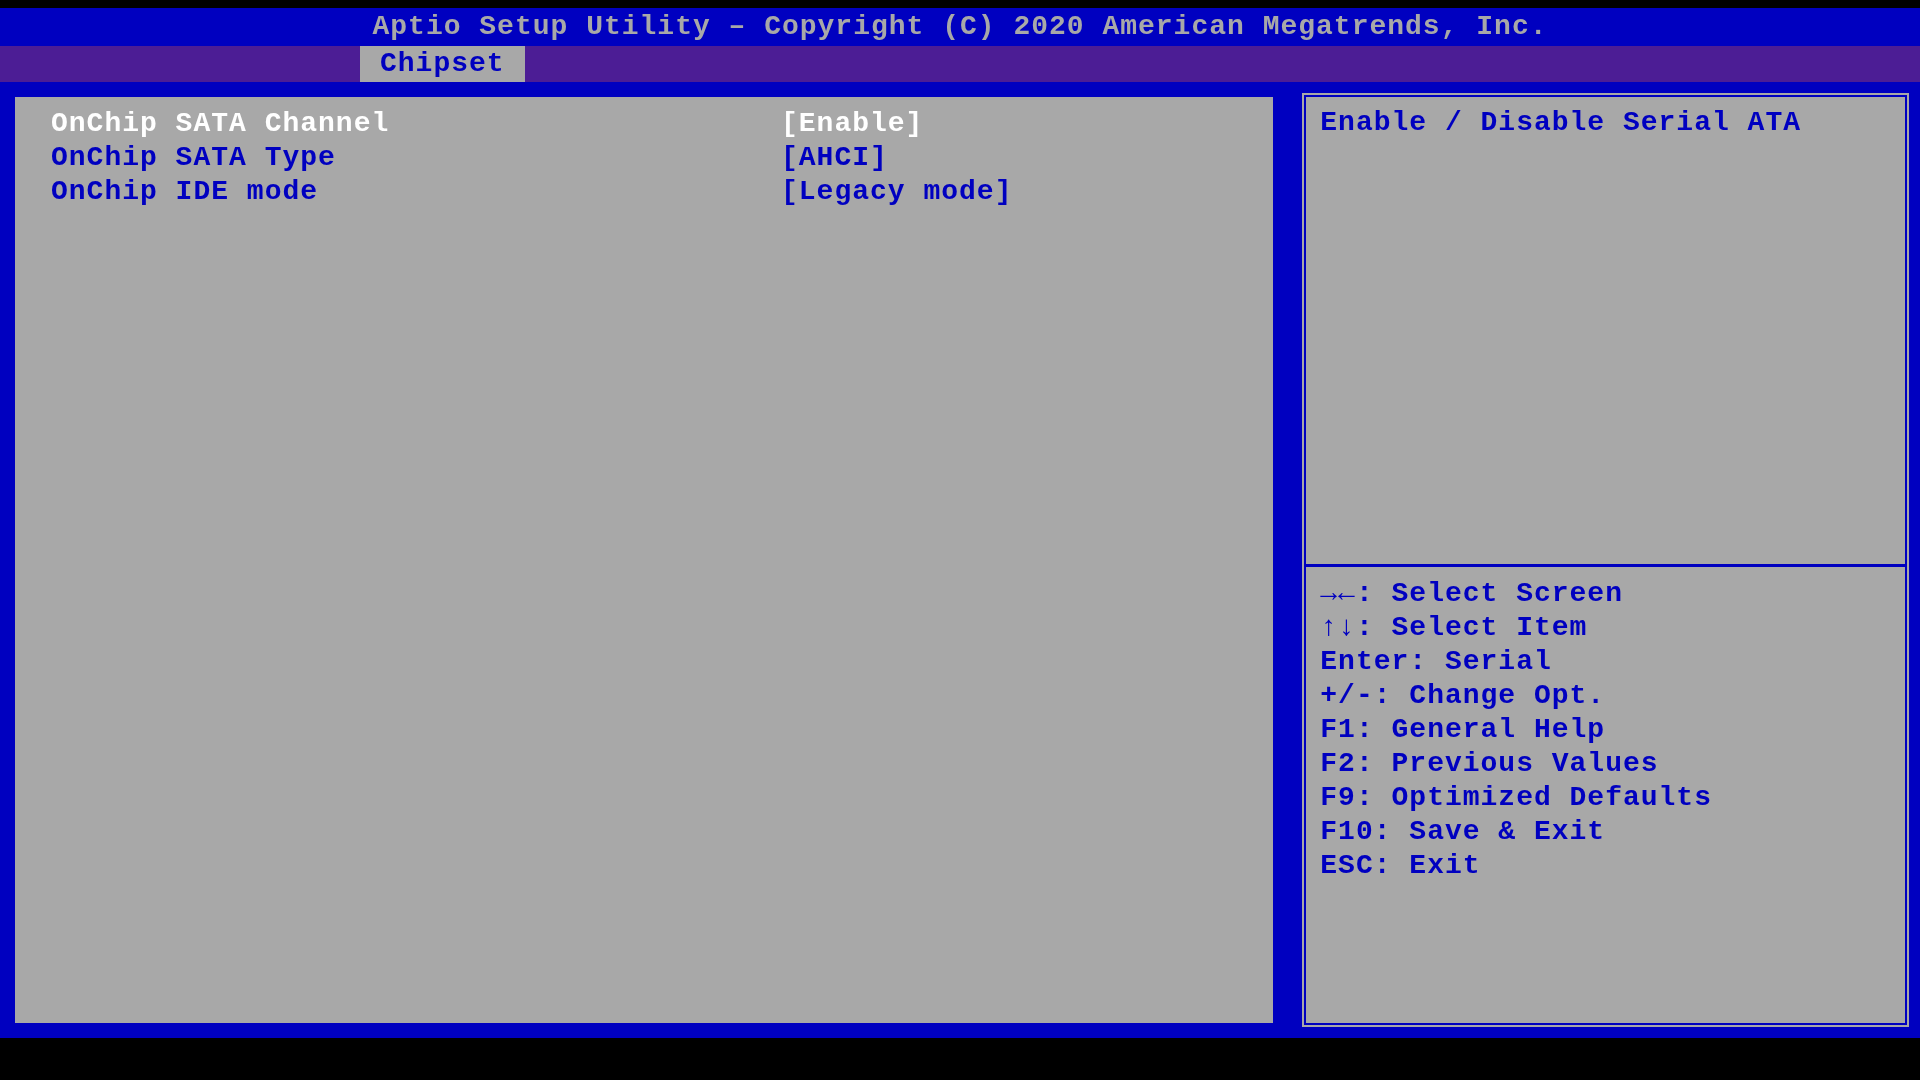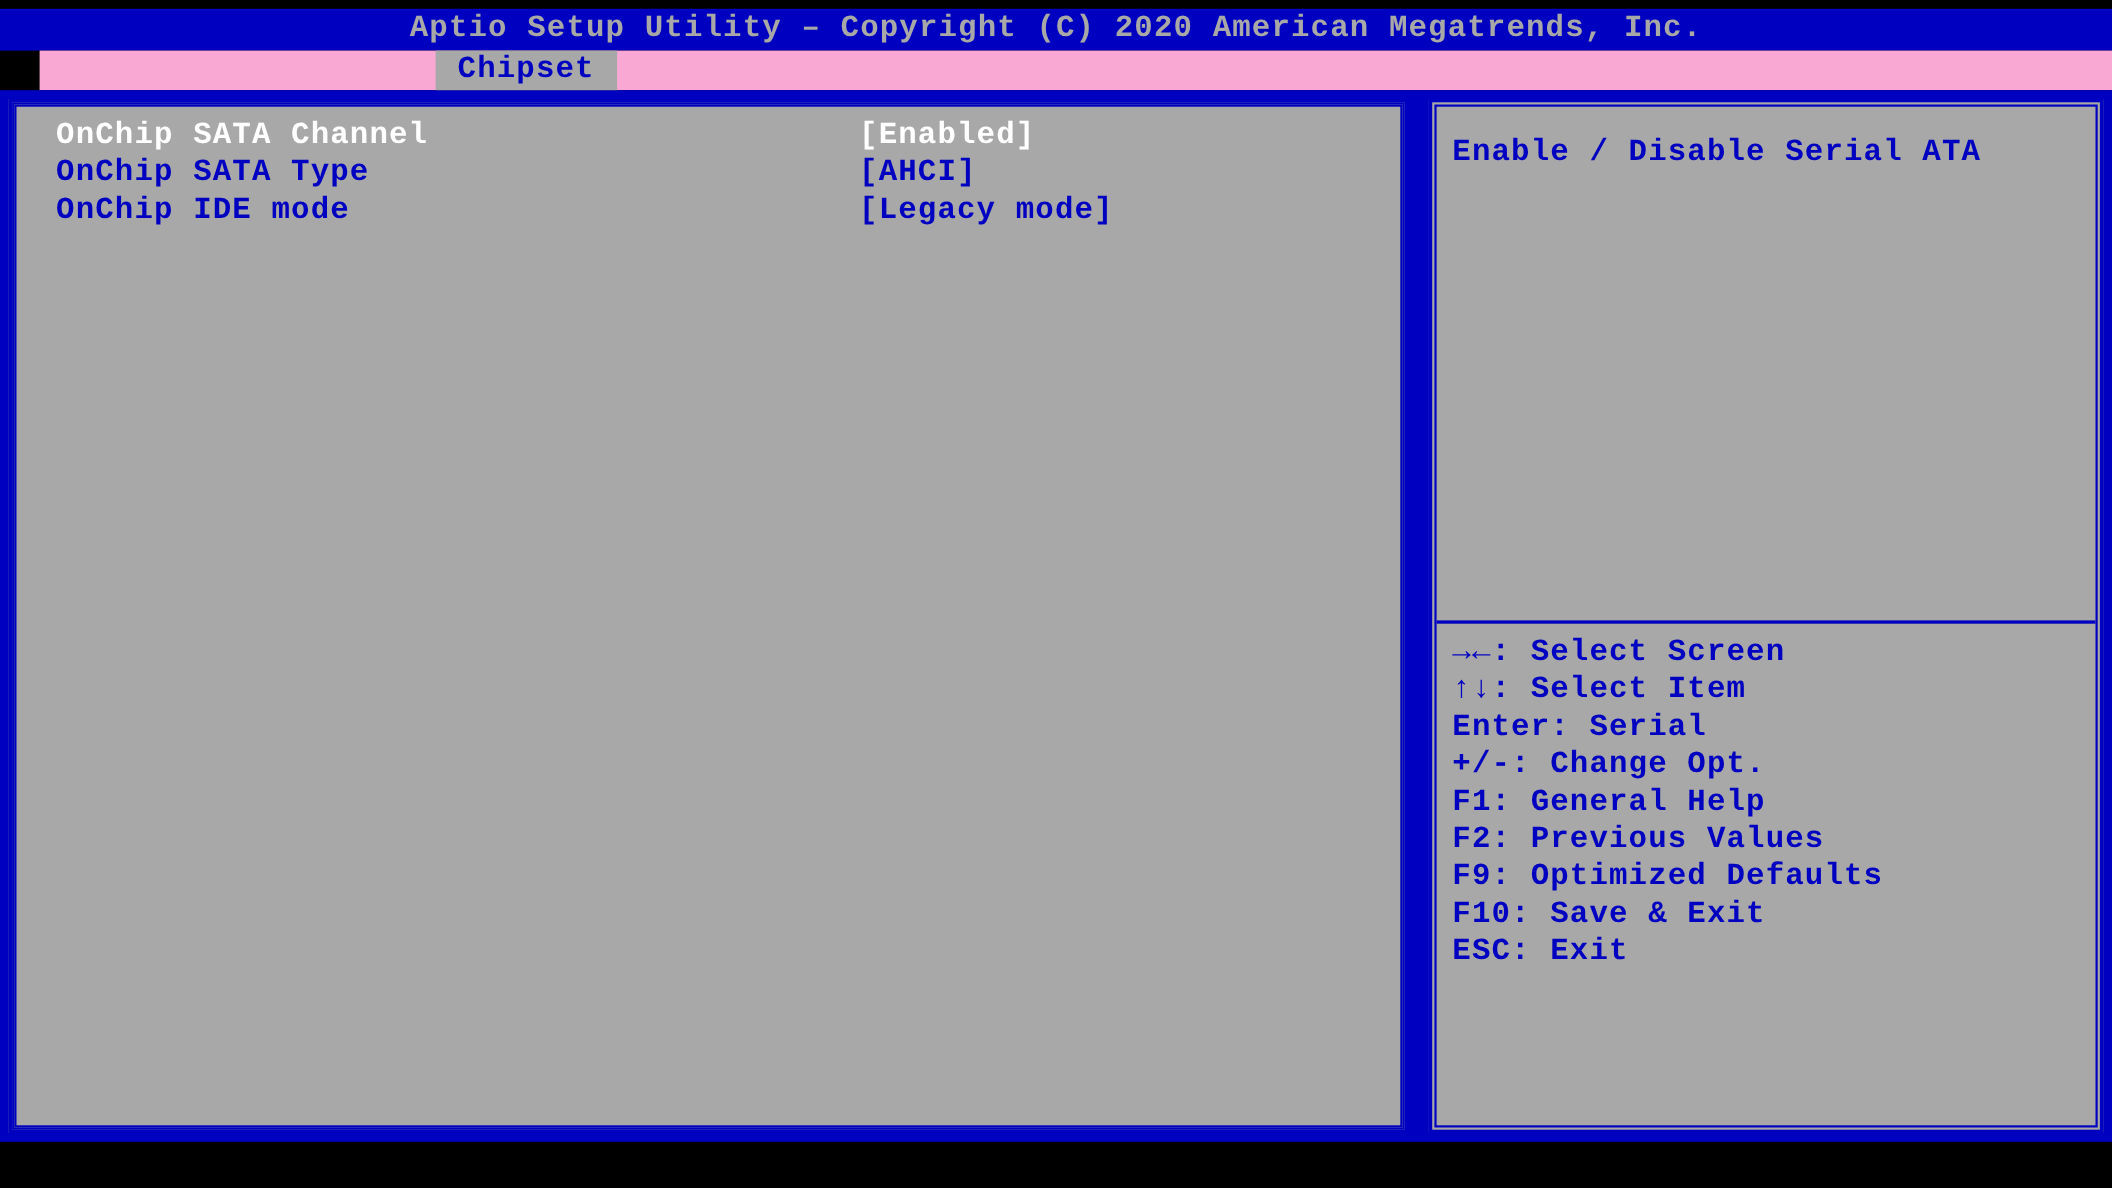--- a/index.html
+++ b/index.html
@@ -31,25 +31,24 @@
     }
     .header-bar {
       background: #0000c0;
       color: #a8a8a8;
       text-align: center;
       padding: 2px 16px;
       height: 38px;
       line-height: 34px;
     }
     .tab-bar {
-      background: #f9a8d4;
+      background: #4c1d95;
       height: 36px;
       display: flex;
       padding-left: 360px;
-      margin-left: 36px;
     }
     .tab {
       background: #a8a8a8;
       color: #0000c0;
       padding: 2px 20px;
       height: 36px;
       line-height: 32px;
     }
     .main-area {
       background: #0000c0;
@@ -101,21 +100,20 @@
     .setting-label {
       width: 730px;
     }
     .setting-value {
       flex: 1;
     }
     .help-text {
       color: #0000c0;
       padding-left: 4px;
       flex: 0 0 auto;
-      margin-top: 16px;
     }
     .help-spacer {
       flex: 1;
     }
     .help-divider {
       border-top: 3px solid #0000c0;
       margin: 0 -10px 10px -10px;
     }
     .nav-help {
       color: #0000c0;
@@ -142,21 +140,21 @@
 <div class="bios-container">
   <div class="top-black-bar"></div>
   <div class="header-bar">Aptio Setup Utility – Copyright (C) 2020 American Megatrends, Inc.</div>
   <div class="tab-bar">
     <div class="tab">Chipset</div>
   </div>
   <div class="main-area">
     <div class="left-panel">
       <div class="setting-row selected">
         <div class="setting-label">OnChip SATA Channel</div>
-        <div class="setting-value">[Enabled]</div>
+        <div class="setting-value">[Enable]</div>
       </div>
       <div class="setting-row">
         <div class="setting-label">OnChip SATA Type</div>
         <div class="setting-value">[AHCI]</div>
       </div>
       <div class="setting-row">
         <div class="setting-label">OnChip IDE mode</div>
         <div class="setting-value">[Legacy mode]</div>
       </div>
     </div>

